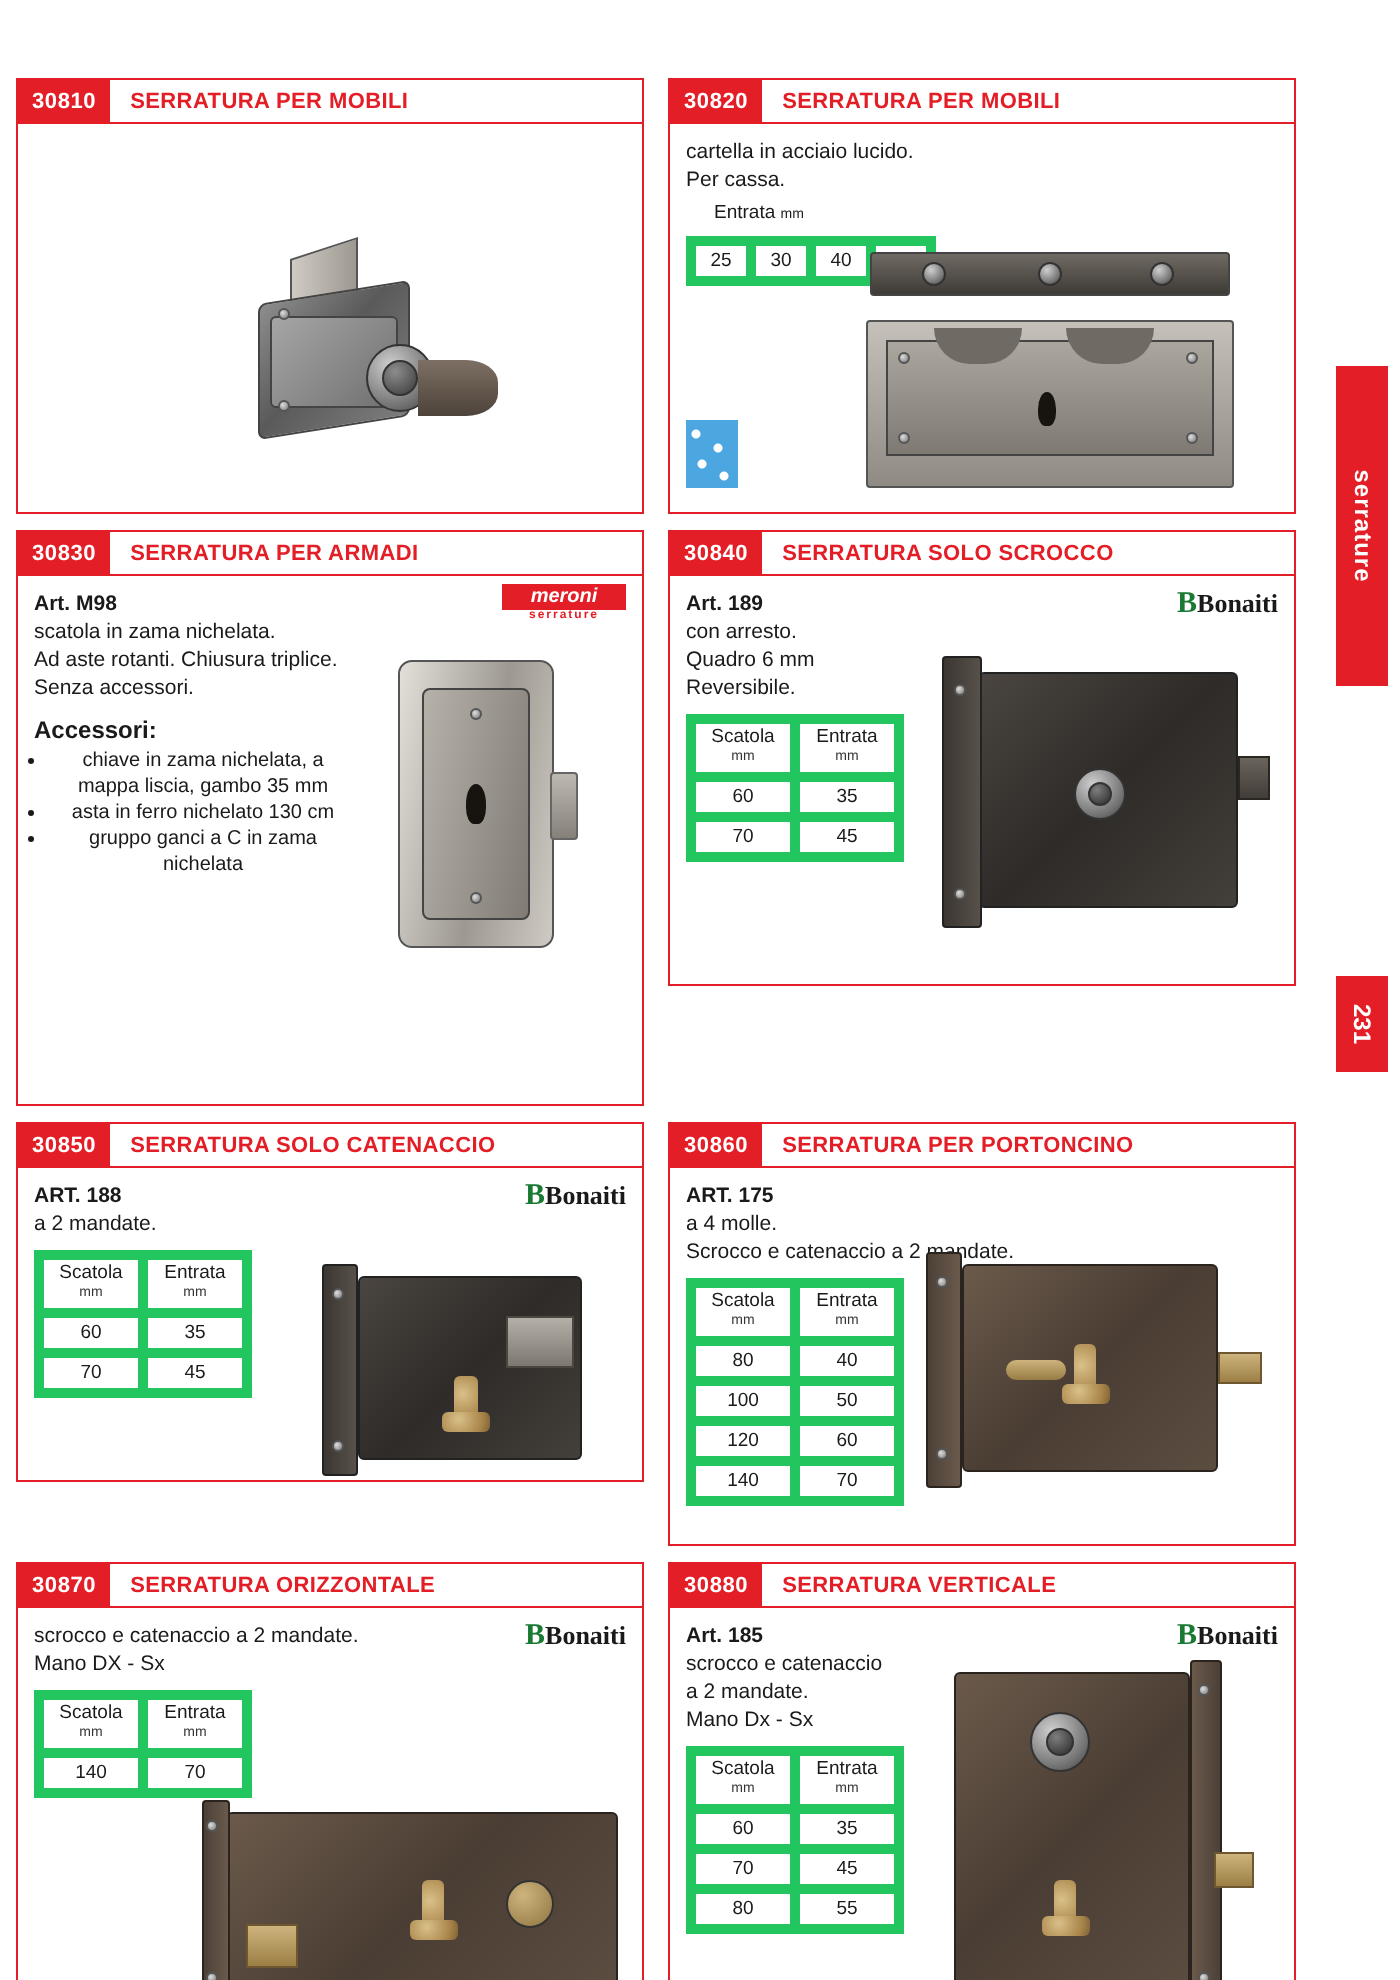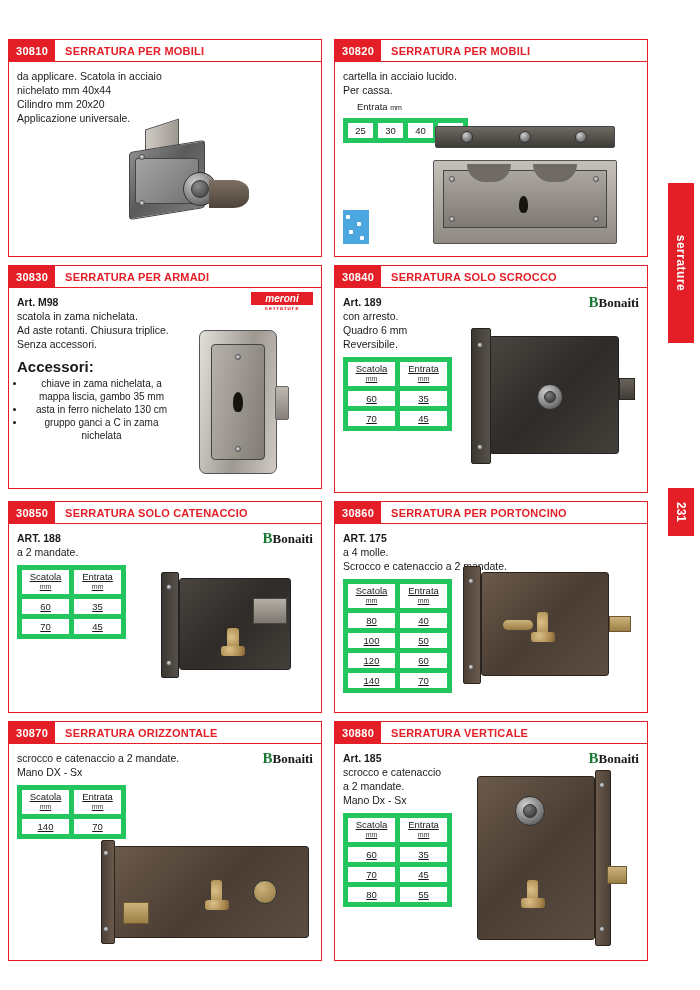--- a/index.html
+++ b/index.html
@@ -83,21 +83,21 @@
   }
   .card-body {
     position:relative;
     padding:7px 8px 6px 8px;
   }
   .desc {
     font-size:10.5px; line-height:14px;
     max-width:170px;
   }
   .art { font-size:10.5px; font-weight:bold; line-height:14px; }
-  .acc-title { font-size:15px; font-weight:bold; margin-top:7px; }
+  .acc-title { font-size:12px; font-weight:bold; margin-top:7px; }
   .bullets { font-size:10px; line-height:13px; margin:2px 0 0 0; padding-left:9px;text-align:center; }
   .bullets li { margin-bottom:0px; }
 
   
   table.meas {
     border-collapse:collapse;
     margin-top:6px;
     font-size:9.5px;
   }
   table.meas td, table.meas th {
@@ -105,21 +105,21 @@
     text-align:center;
     padding:2px 0;
     font-weight:normal;
   }
   table.meas th {
     font-size:9.5px;
     line-height:10px;
     padding:2px 4px;
   }
   table.meas th .unit { font-size:7px; display:block; color:#333; }
-  .w2 td, .w2 th { width:52px;text-decoration:underline; }
+  .w2 td, .w2 th { width:52px; }
   .hrow td { width:30px; }
 
   
   .entrata-inline { margin-top:4px; }
   .entrata-label { font-size:9.5px; margin-left:14px; }
   .entrata-label .unit { font-size:7px; }
 
   
   .brand {
     position:absolute; right:8px; top:6px;
@@ -206,25 +206,20 @@
   <div class="grid">
 
     <div class="row">
 
       <div class="card" style="height:218px;">
         <div class="card-head">
           <div class="code-box">30810</div>
           <div class="head-title">SERRATURA PER MOBILI</div>
         </div>
         <div class="card-body">
-          <div class="desc">
-            <div>da applicare. Scatola in acciaio nichelato mm 40x44</div>
-            <div>Cilindro mm 20x20</div>
-            <div>Applicazione universale.</div>
-          </div>
 
           <div class="img-wrap" style="left:96px; top:62px; width:200px; height:130px;">
             <div class="plate" style="position:absolute; left:40px; top:0px; width:34px; height:46px; transform:skewY(-18deg); background:linear-gradient(90deg,#cfcbc4,#9d9991);"></div>
             <div class="lockbody" style="position:absolute; left:24px; top:22px; width:76px; height:68px; border-radius:4px; transform:skewY(-9deg);"></div>
             <div class="lockbody" style="position:absolute; left:30px; top:34px; width:64px; height:46px; border-radius:3px; background:linear-gradient(135deg,#a5a5a5,#707070);"></div>
             <div class="cyl" style="left:78px; top:48px; width:34px; height:34px;"></div>
             <div class="cyl" style="left:86px; top:56px; width:18px; height:18px; background:radial-gradient(circle at 35% 30%,#8c8c8c,#3a3a3a);"></div>
             <div style="position:absolute; left:104px; top:56px; width:40px; height:28px; border-radius:0 40% 40% 0; background:linear-gradient(180deg,#7d6f63,#4d433a);"></div>
             <div class="screw" style="left:34px; top:30px;"></div>
             <div class="screw" style="left:34px; top:76px;"></div>
@@ -278,21 +273,21 @@
             <div class="screw" style="left:160px; top:16px;"></div>
             <div class="screw" style="left:16px; top:56px;"></div>
             <div class="screw" style="left:160px; top:56px;"></div>
           </div>
         </div>
       </div>
     </div>
 
     <div class="row">
 
-      <div class="card" style="height:224px;">
+      <div class="card" style="height:288px;">
         <div class="card-head">
           <div class="code-box">30830</div>
           <div class="head-title">SERRATURA PER ARMADI</div>
         </div>
         <div class="card-body">
           <div class="brand-meroni">
             <span class="m1">meroni</span>
             <span class="m2">serrature</span>
           </div>
           <div class="art">Art. M98</div>
@@ -359,21 +354,21 @@
             <div class="screw" style="left:6px; top:14px;"></div>
             <div class="screw" style="left:6px; top:116px;"></div>
             <div style="position:absolute; left:148px; top:50px; width:16px; height:22px; background:linear-gradient(180deg,#6a645c,#423d38); border:1px solid #2a2622;"></div>
           </div>
         </div>
       </div>
     </div>
 
     <div class="row">
 
-      <div class="card" style="height:212px;">
+      <div class="card" style="height:180px;">
         <div class="card-head">
           <div class="code-box">30850</div>
           <div class="head-title">SERRATURA SOLO CATENACCIO</div>
         </div>
         <div class="card-body">
           <div class="brand brand-bonaiti">
             <span class="b">B</span><span>Bonaiti</span>
           </div>
           <div class="art">ART. 188</div>
           <div class="desc">

